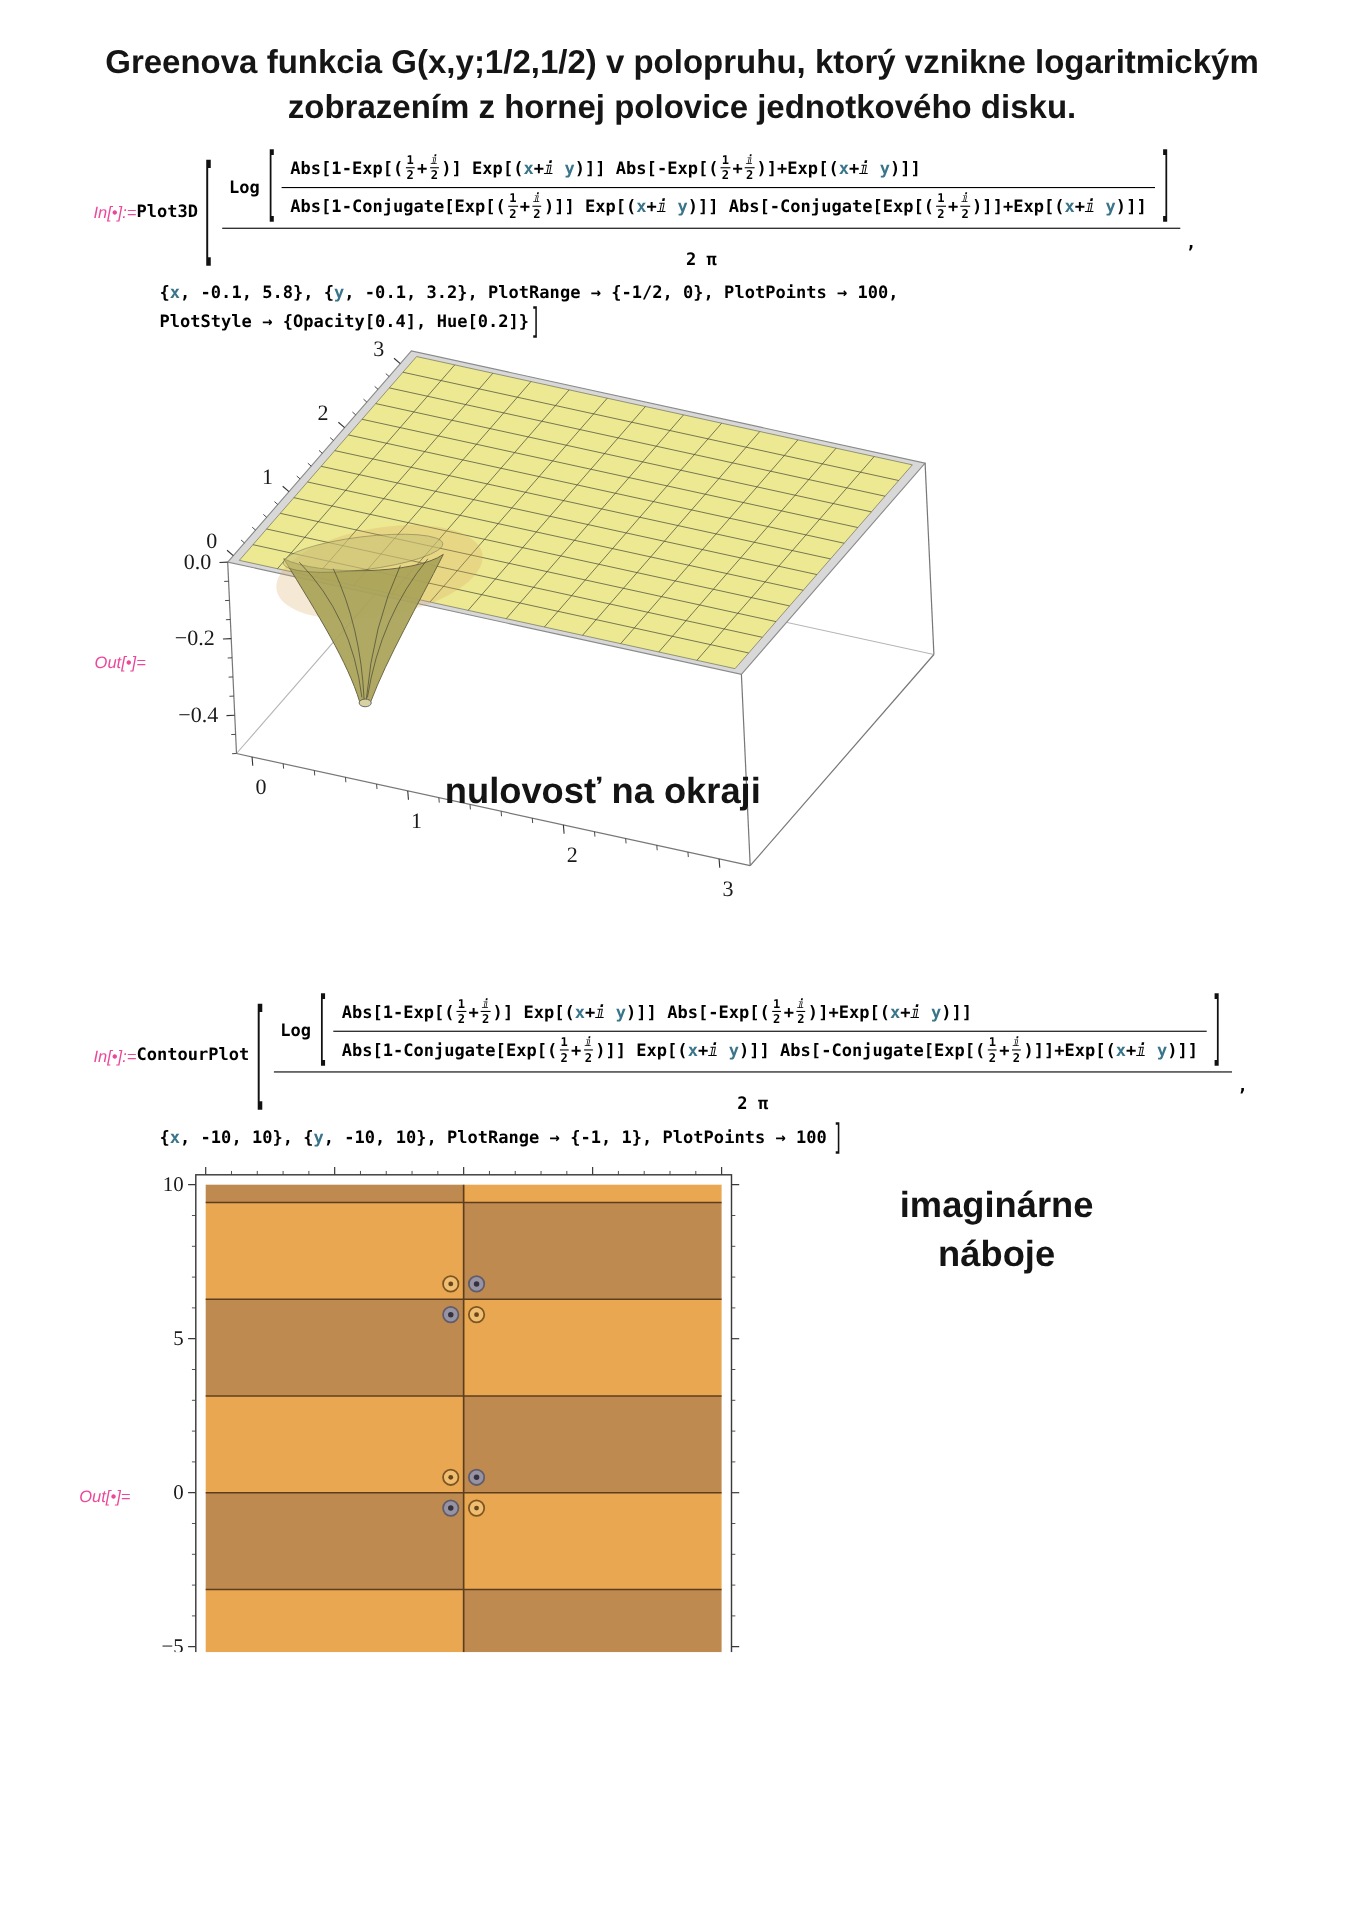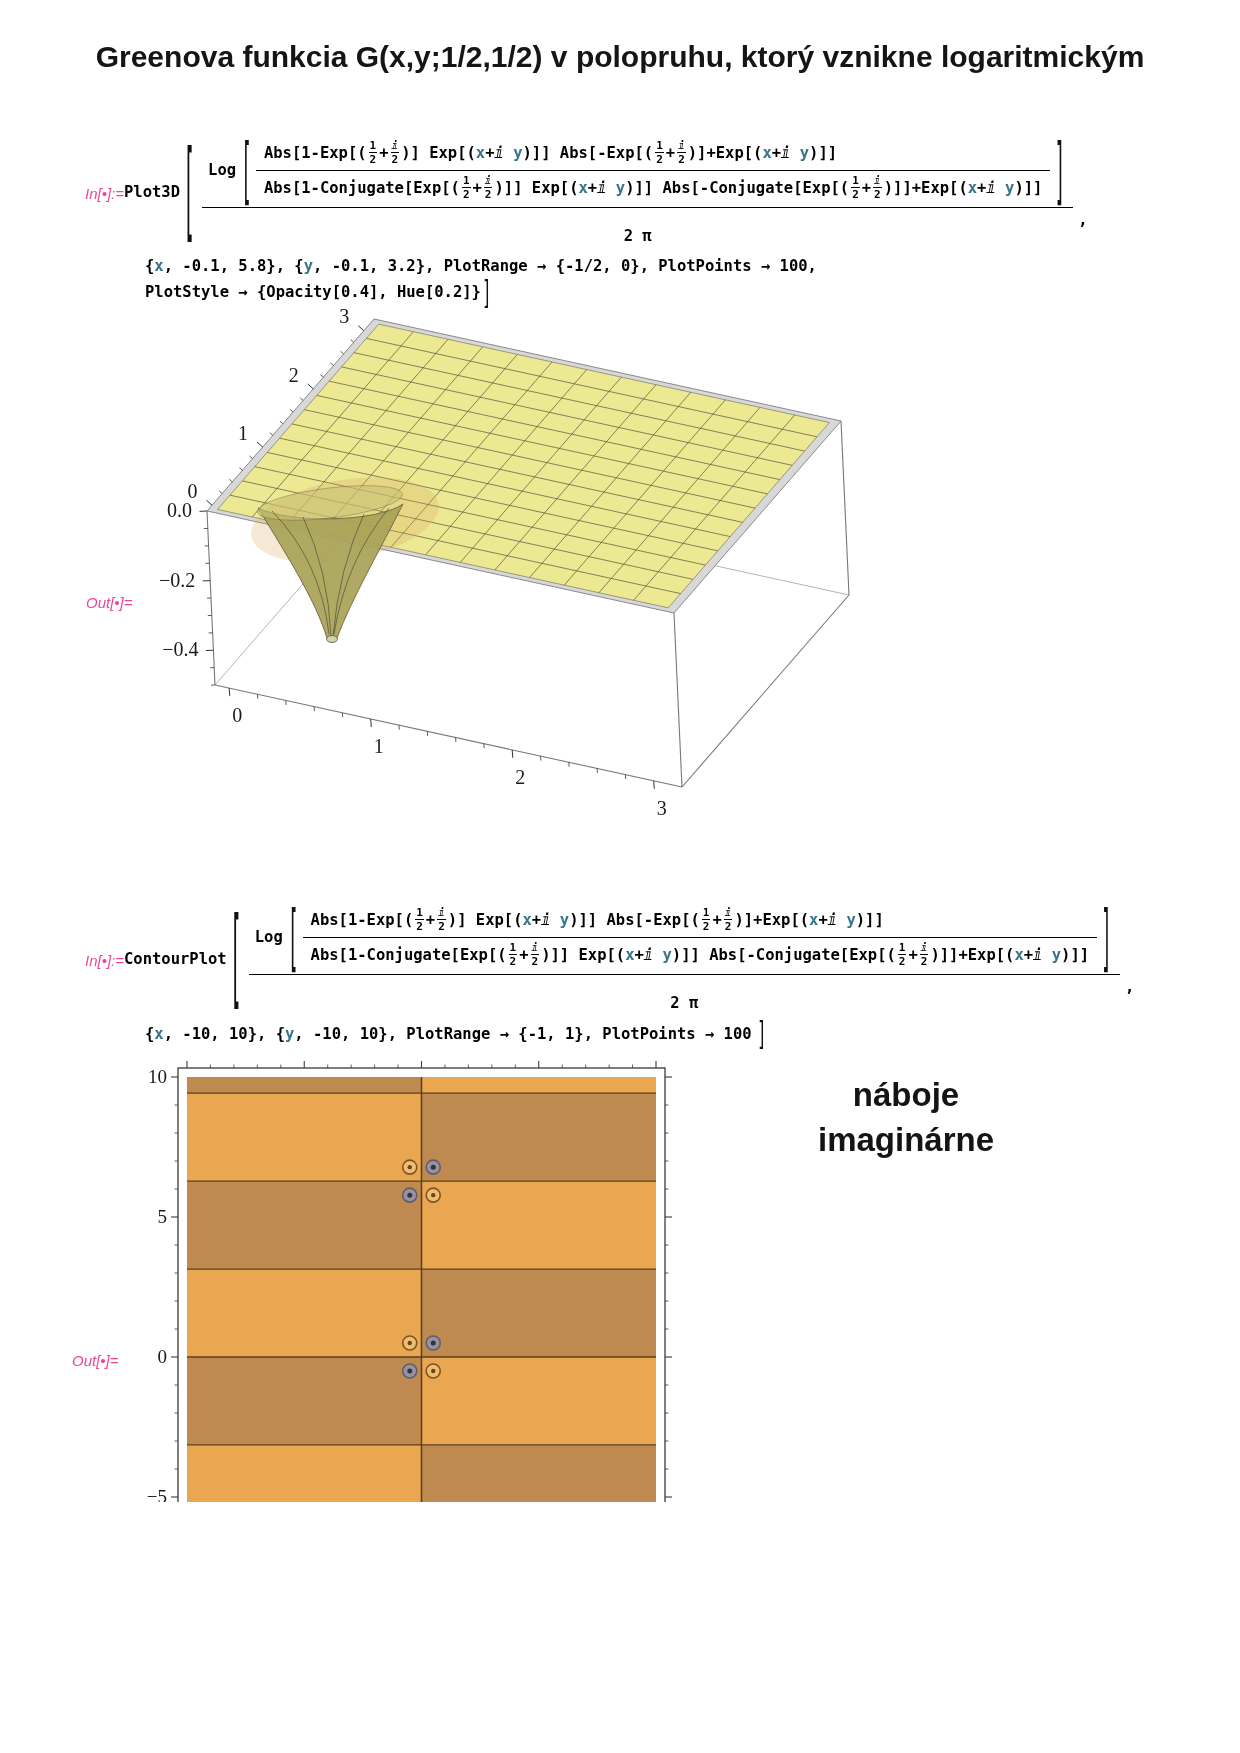--- a/index.html
+++ b/index.html
@@ -44,20 +44,21 @@
   .annotC{top:1072px;left:766px;width:280px;font-size:33px;line-height:45px;}
   svg{position:absolute;display:block;}
 </style>
 </head>
 <body>
 
 <div class="page">
 
   <div class="title">
     <div>Greenova funkcia G(x,y;1/2,1/2) v polopruhu, ktorý vznikne logaritmickým</div>
+    <div>zobrazením z hornej polovice jednotkového disku.</div>
   </div>
 
   <div class="cell" style="top:138px;left:85px;">
     <div class="row1">
       <span class="inout inlab">In[•]:=</span>
       <span class="code head">Plot3D</span>
       <span class="tb tb-outer">[</span>
       <span class="bfr">
         <span class="bfr-top">
           <span class="code logword">Log</span>
@@ -179,20 +180,21 @@
           <text x="97.23151515151515" y="424.0129090909091" text-anchor="middle">0</text>
           <text x="238.74666666666667" y="454.922" text-anchor="middle">1</text>
           <text x="380.26181818181817" y="485.8310909090909" text-anchor="middle">2</text>
           <text x="521.7769696969698" y="516.7401818181818" text-anchor="middle">3</text>
           <text x="52.013" y="219" text-anchor="end">0.0</text>
           <text x="55.213" y="288.6" text-anchor="end">−0.2</text>
           <text x="58.413000000000004" y="358.20000000000005" text-anchor="end">−0.4</text>
         </g>
       </g>
     </svg>
+  <div class="annot annot3d">nulovosť na okraji</div>
 
   <div class="cell" style="top:905px;left:85px;">
     <div class="row1">
       <span class="inout inlab">In[•]:=</span>
       <span class="code head">ContourPlot</span>
       <span class="tb tb-outer">[</span>
       <span class="bfr">
         <span class="bfr-top">
           <span class="code logword">Log</span>
           <span class="tb tb-log">[</span>
@@ -388,17 +390,17 @@
           <text x="528" y="621" text-anchor="middle">10</text>
           <text x="39" y="29" text-anchor="end">10</text>
           <text x="39" y="169" text-anchor="end">5</text>
           <text x="39" y="309" text-anchor="end">0</text>
           <text x="39" y="449" text-anchor="end">−5</text>
           <text x="39" y="589" text-anchor="end">−10</text>
         </g>
       </g>
     </svg>
   <div class="annot annotC">
+    <div>imaginárne</div>
     <div>náboje</div>
-    <div>imaginárne</div>
   </div>
 
 </div>
 
 </body></html>

